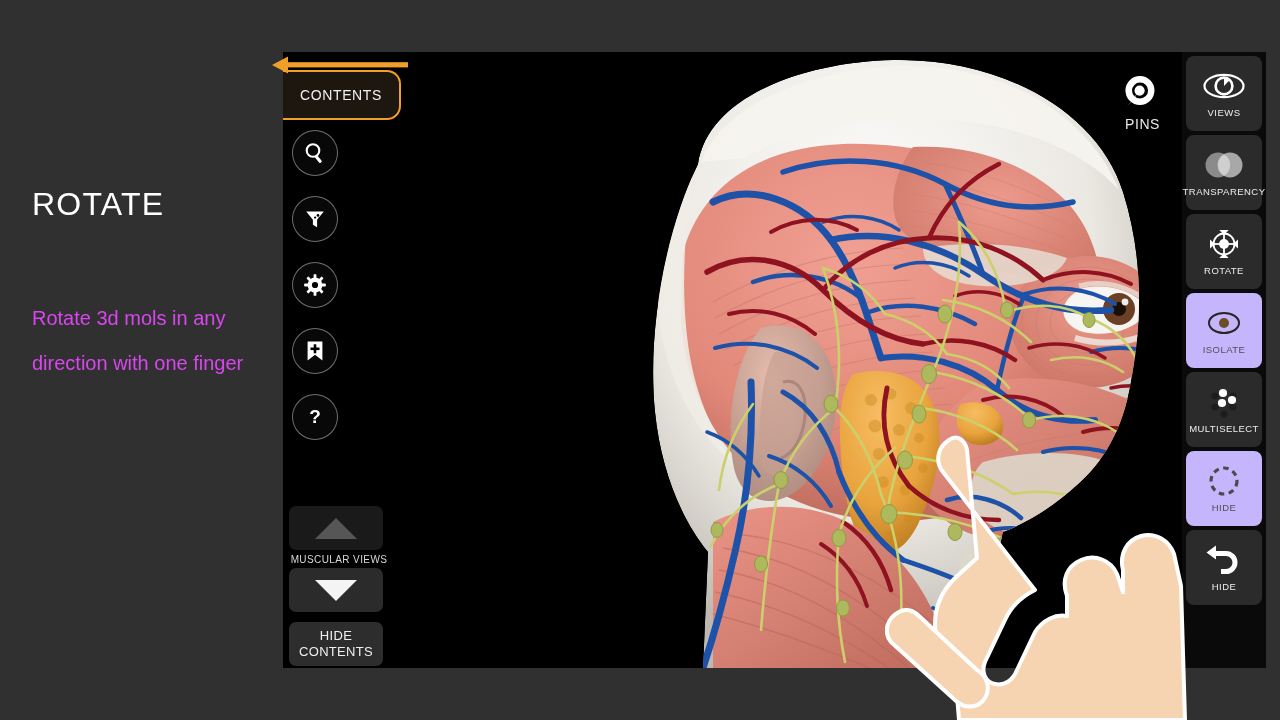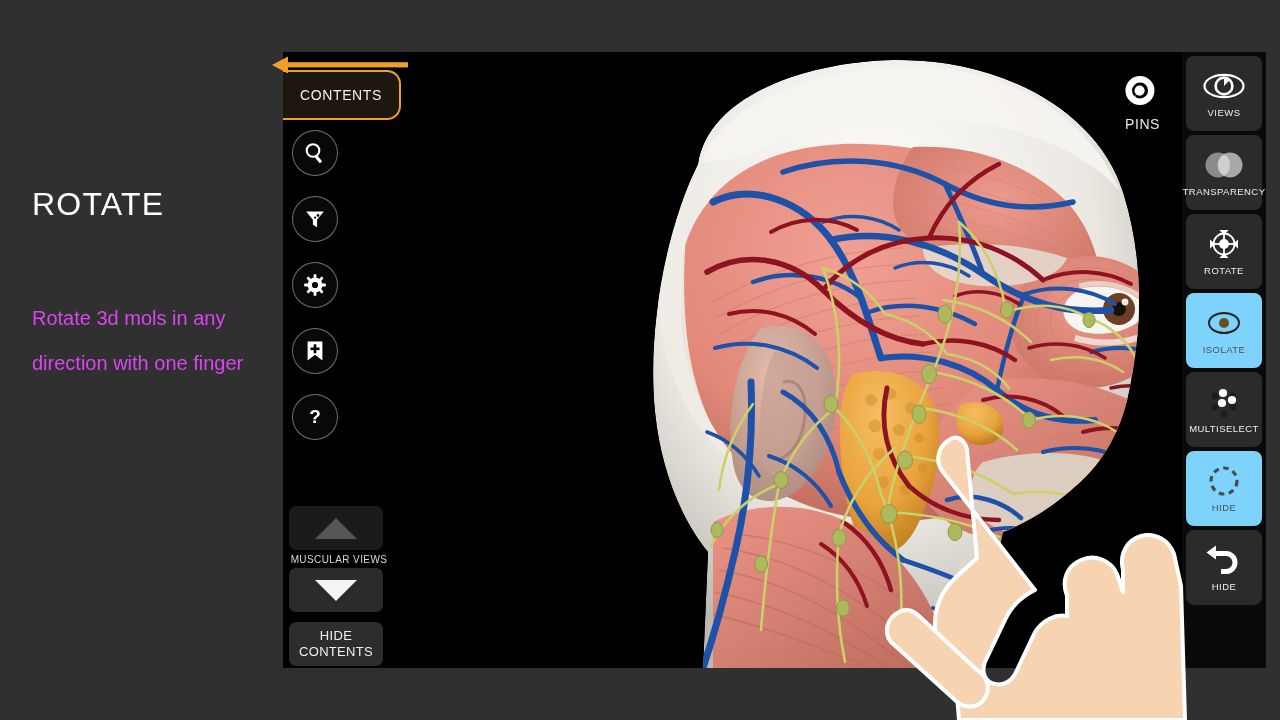--- a/index.html
+++ b/index.html
@@ -99,21 +99,21 @@
     position:absolute; right:0; top:0; width:84px; height:616px;
     background:#0a0a0a;
     padding:4px 0 0 0;
   }
   .rail-btn{
     width:76px; height:75px; margin:0 auto 4px auto;
     background:#2b2b2b; border-radius:8px;
     display:flex; flex-direction:column; align-items:center; justify-content:center;
     gap:4px;
   }
-  .rail-btn.dim{ background:#7dd3fc; }
+  .rail-btn.dim{ background:#c4b5fd; }
   .rail-label{ font-size:9.5px; letter-spacing:.45px; color:#ededed; }
   .rail-btn.dim .rail-label{ color:#4f4f4f; }
   .rail-icon{ display:flex; align-items:center; justify-content:center; height:34px; }
 
   
   .hand{ position:absolute; left:885px; top:400px; pointer-events:none; }
 </style>
 </head>
 <body>
 

